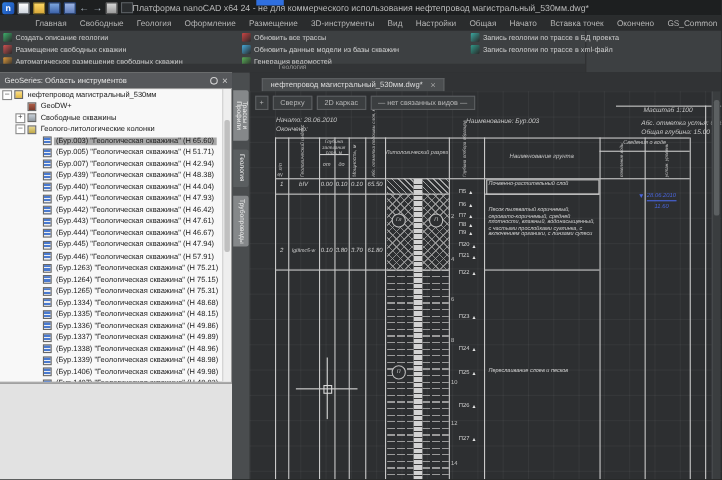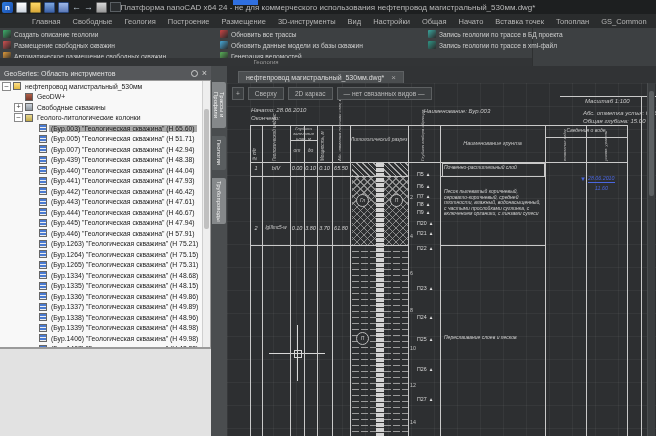--- a/index.html
+++ b/index.html
@@ -121,29 +121,29 @@
       <div class="qbox"></div>
     </div>
     <div class="title-text">Платформа nanoCAD x64 24 - не для коммерческого использования нефтепровод магистральный_530мм.dwg*</div>
     <div class="sliver"></div>
   </div>
 
   <div class="rtabs" id="ribbonTabs">
       <div class="rtab">Главная</div>
       <div class="rtab">Свободные</div>
       <div class="rtab">Геология</div>
-      <div class="rtab">Построение</div>
+      <div class="rtab">Оформление</div>
       <div class="rtab">Размещение</div>
       <div class="rtab">3D-инструменты</div>
       <div class="rtab">Вид</div>
       <div class="rtab">Настройки</div>
       <div class="rtab">Общая</div>
       <div class="rtab">Начато</div>
       <div class="rtab">Вставка точек</div>
-      <div class="rtab">Топоплан</div>
+      <div class="rtab">Окончено</div>
       <div class="rtab">GS_Common</div>
       <div class="rtab">GS_Trace</div>
     </div>
 
   <div class="ribbon">
     <div class="rgroup">
       <div class="rb-col rb-col1" id="rbCol1">
           <div class="rbtn">
             <div class="ricon" style="background: linear-gradient(135deg, rgb(61, 176, 107), rgb(42, 42, 42));"></div>
             <div class="rlabel">Создать описание геологии</div>

